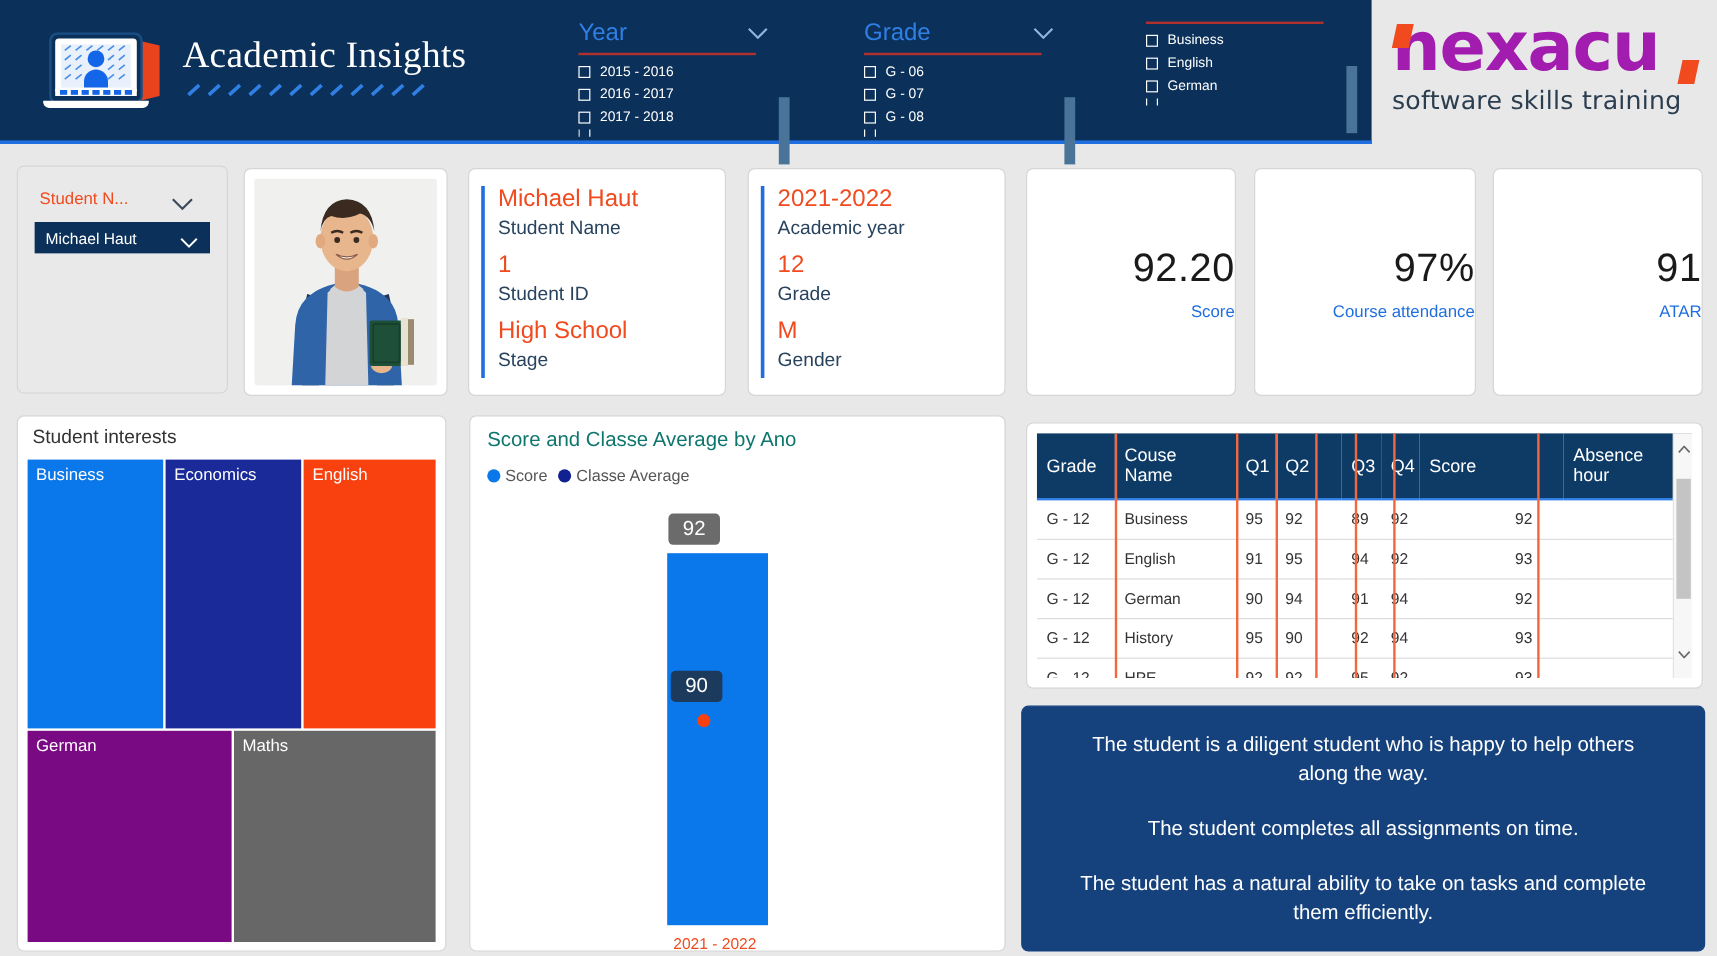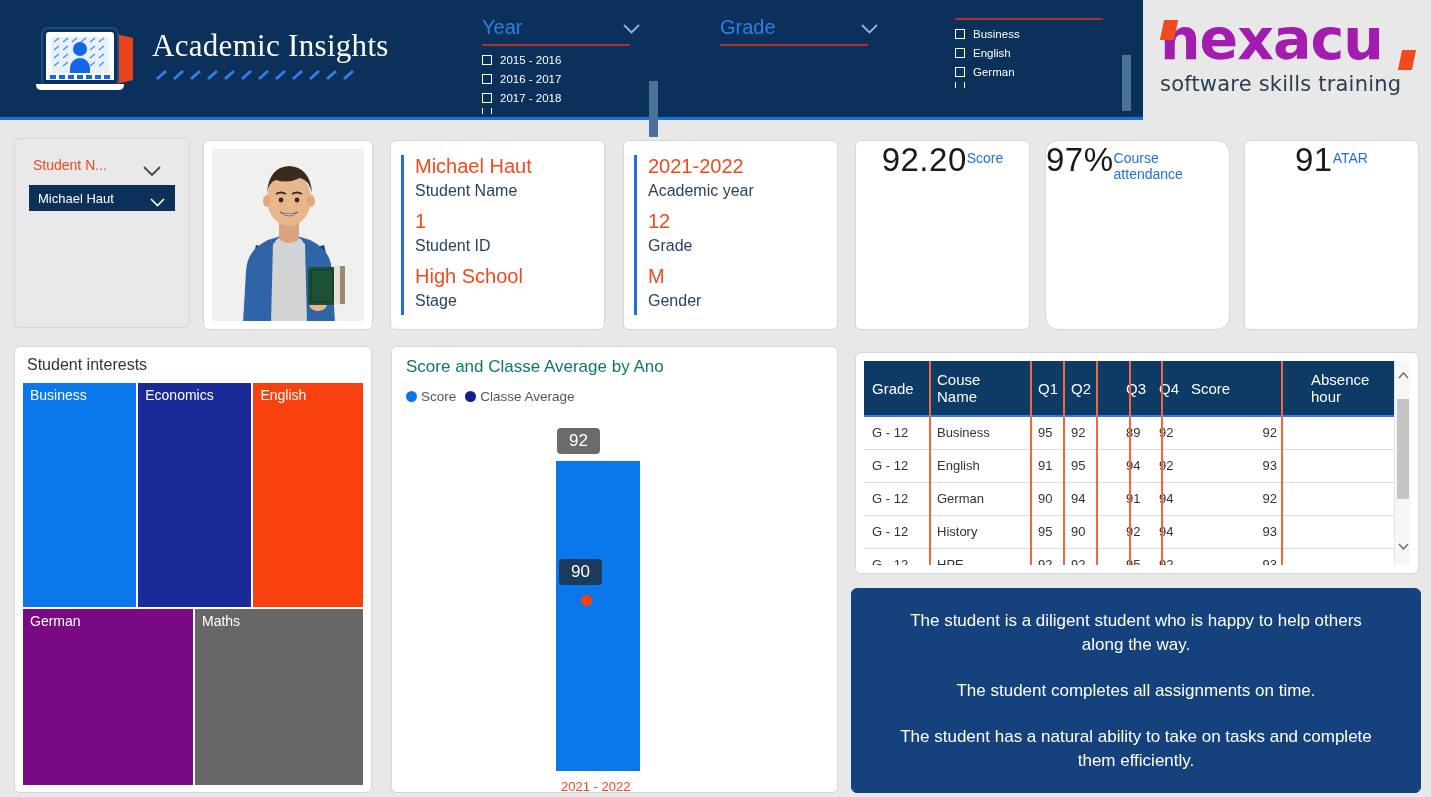--- a/index.html
+++ b/index.html
@@ -88,21 +88,21 @@
   }
 
   .info-card { padding: 14px 0 0 0; }
   .info-bar {
     position: absolute; left: 10px; top: 14px; bottom: 14px; width: 3px; background: #1f6fe0;
   }
   .info-rows { position: absolute; left: 24px; top: 12px; right: 8px; }
   .info-val { font-size: 20px; color: #f04a1e; line-height: 26px; }
   .info-lbl { font-size: 16px; color: #28435e; line-height: 24px; margin-bottom: 5px; }
 
-  .kpi { display: flex; align-items: flex-start; justify-content: center; }
+  .kpi { display: flex; flex-direction: column; align-items: flex-end; justify-content: center; }
   .kpi-val { font-size: 33px; color: #1a1a1a; font-weight: 500; letter-spacing: .5px; }
   .kpi-lbl { font-size: 14px; color: #1f6fe0; margin-top: 9px; }
 
   
   .panel-title { position: absolute; left: 12px; top: 9px; font-size: 16px; color: #333; }
   .treemap { position: absolute; left: 8px; top: 36px; right: 8px; bottom: 8px; }
   .tm-row { display: flex; width: 100%; }
   .tm-tile { position: relative; color: #fff; }
   .tm-tile span {
     position: absolute; left: 7px; top: 4px; font-size: 14px; color: #ffffff; white-space: nowrap;
@@ -254,20 +254,38 @@
     <div class="slicer" style="left:720px;">
       <div class="slicer-head">
         <div class="slicer-title">Grade</div>
         <div class="slicer-chev">
           <svg width="17" height="10" viewBox="0 0 17 10">
               <path d="M1 1 L8.5 8.5 L16 1" stroke="#8fb4dd" stroke-width="1.8" fill="none"></path>
             </svg>
         </div>
       </div>
       <div class="slicer-rule"></div>
+      <div class="slicer-list">
+        <div class="slicer-item">
+          <span class="cbox"></span>
+          <span>G - 06</span>
+        </div>
+        <div class="slicer-item">
+          <span class="cbox"></span>
+          <span>G - 07</span>
+        </div>
+        <div class="slicer-item">
+          <span class="cbox"></span>
+          <span>G - 08</span>
+        </div>
+        <div class="slicer-item partial">
+          <span class="cbox"></span>
+        </div>
+        <div class="slicer-scroll"></div>
+      </div>
     </div>
 
     <div class="slicer" style="left:955px;">
       <div class="slicer-rule"></div>
       <div class="slicer-list">
         <div class="slicer-item">
           <span class="cbox"></span>
           <span>Business</span>
         </div>
         <div class="slicer-item">
@@ -375,21 +393,21 @@
       <div class="info-val">M</div>
       <div class="info-lbl">Gender</div>
     </div>
   </div>
 
   <div class="card kpi" style="left:855px; top:140px; width:175px; height:190px;">
     <div class="kpi-val">92.20</div>
     <div class="kpi-lbl">Score</div>
   </div>
 
-  <div class="card kpi" style="left:1045px; top:140px; width:185px; height:190px;border-radius:13px;">
+  <div class="card kpi" style="left:1045px; top:140px; width:185px; height:190px;">
     <div class="kpi-val">97%</div>
     <div class="kpi-lbl">Course attendance</div>
   </div>
 
   <div class="card kpi" style="left:1244px; top:140px; width:175px; height:190px;">
     <div class="kpi-val">91</div>
     <div class="kpi-lbl">ATAR</div>
   </div>
 
   <div class="card" style="left:14px; top:346px; width:358px; height:447px;">

